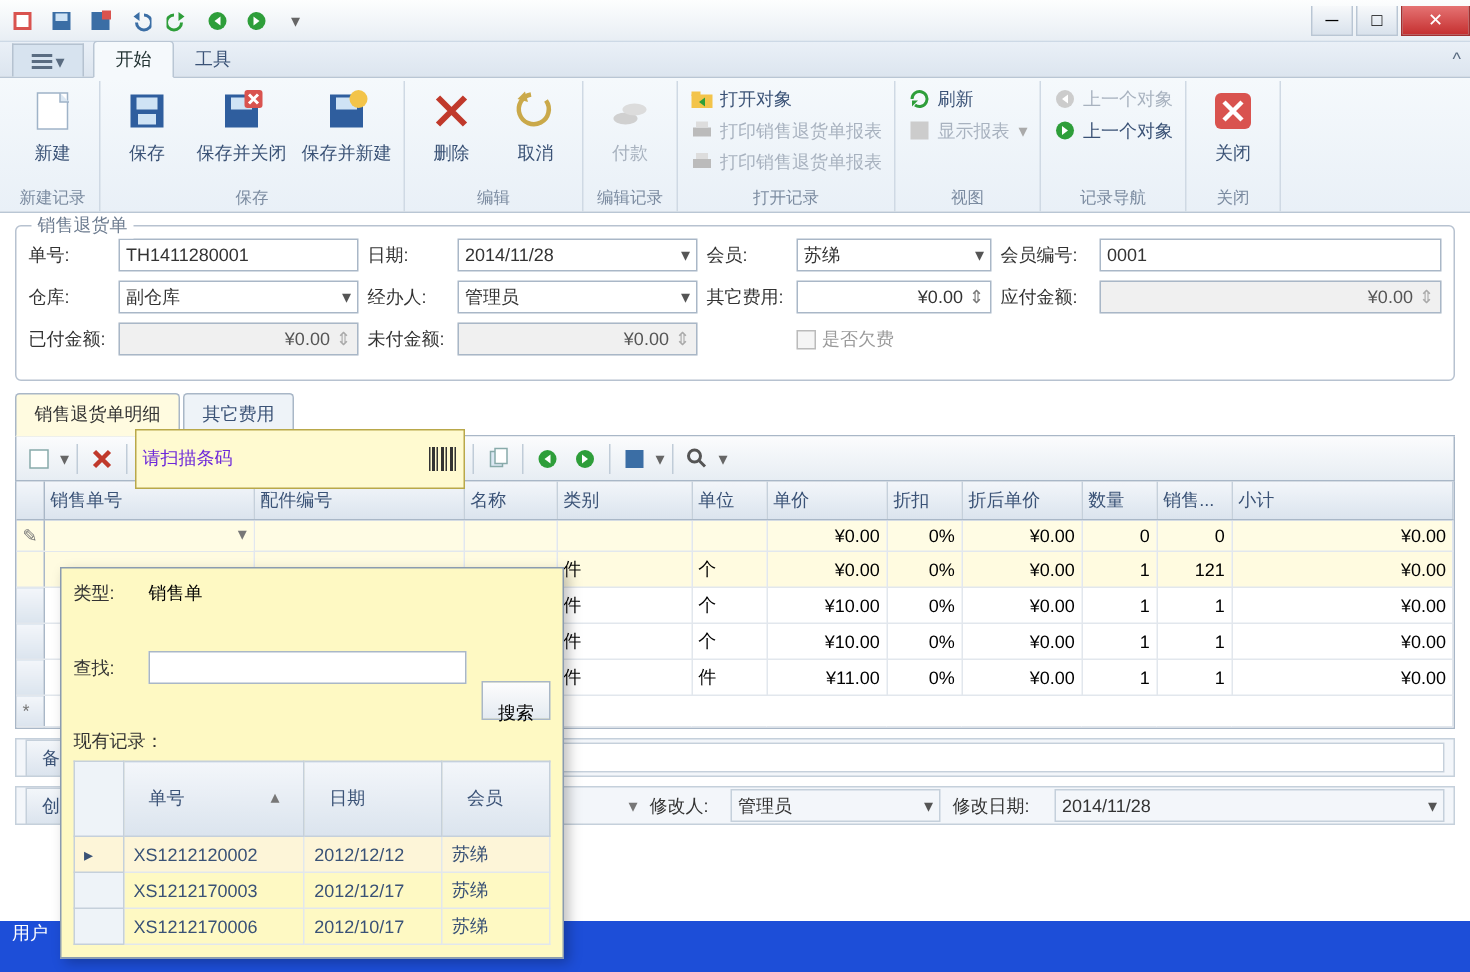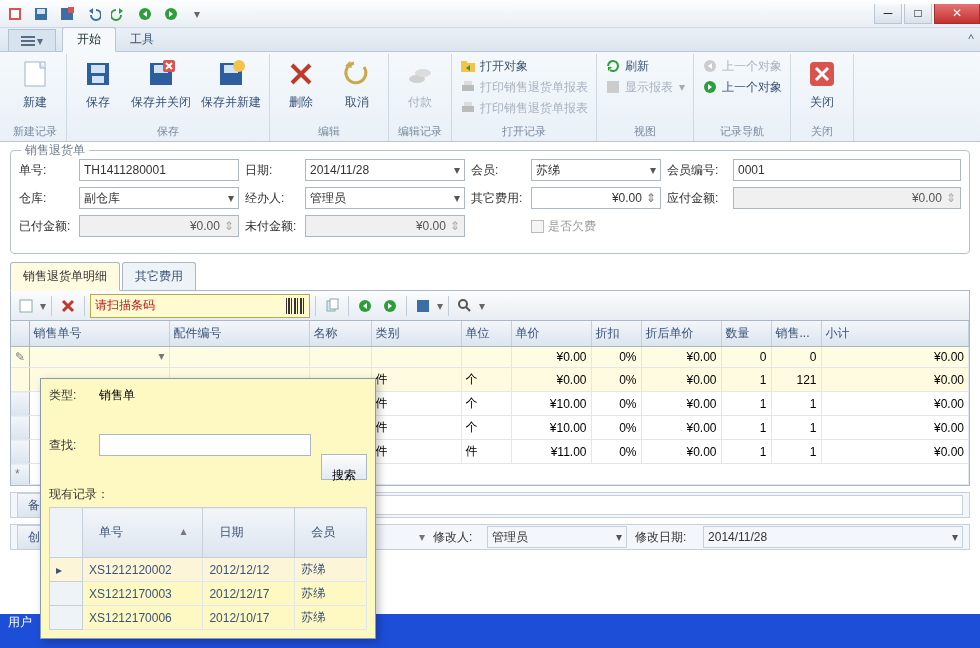--- a/index.html
+++ b/index.html
@@ -48,21 +48,21 @@
 
 
 .subtabs { display: flex; margin-top: 8px; border-bottom: 1px solid #a9b7c7; }
 .subtab { padding: 5px 12px; border: 1px solid #a9b7c7; border-bottom: none; background: #eef3f8; margin-right: 2px; color:#3a5276; border-radius:3px 3px 0 0;}
 .subtab.active { background: #fffbe0; font-weight:normal; color:#333; margin-bottom:-1px; border-bottom:1px solid #fffbe0;}
 
 
 .gridbar { height: 30px; border: 1px solid #a9b7c7; border-top:none; background: linear-gradient(#fbfcfd,#e7edf3); display: flex; align-items: center; padding: 0 4px; gap:3px;}
 .gb-btn { width:22px; height:22px; display:inline-flex; align-items:center; justify-content:center; border-radius:2px;}
 .gb-sep{width:1px;height:20px;background:#c0ccd8;margin:0 2px;}
-.scanbox { flex:0 0 220px; height:24px; border:1px solid #b9a84a; background:#fffad0; display:flex; align-items:center; padding:0 4px; color:#b91c1c; font-size:15px; justify-content:space-between;}
+.scanbox { flex:0 0 220px; height:40px; border:1px solid #b9a84a; background:#fffad0; display:flex; align-items:center; padding:0 4px; color:#6d28d9; font-size:15px; justify-content:space-between;}
 
 
 .grid { border: 1px solid #a9b7c7; border-top:none; }
 .grid table{ width:100%; border-collapse:collapse; table-layout:fixed;}
 .grid th { background: linear-gradient(#f3f6fa,#dbe4ee); border-right:1px solid #c5d0db; border-bottom:1px solid #a9b7c7; padding:4px 4px; text-align:left; font-weight:normal; color:#3a5276; white-space:nowrap; overflow:hidden;}
 .grid td { border-right:1px solid #e2e7ed; border-bottom:1px solid #e2e7ed; padding:3px 4px; text-align:right; white-space:nowrap; overflow:hidden;}
 .grid tr.filter td{ background:#fffce4;}
 .grid tr.sel td{ background:#fffbe0;}
 .grid td.l{text-align:left;}
 .grid .rowhdr{width:18px; background:linear-gradient(#f3f6fa,#dbe4ee); border-right:1px solid #a9b7c7;}

